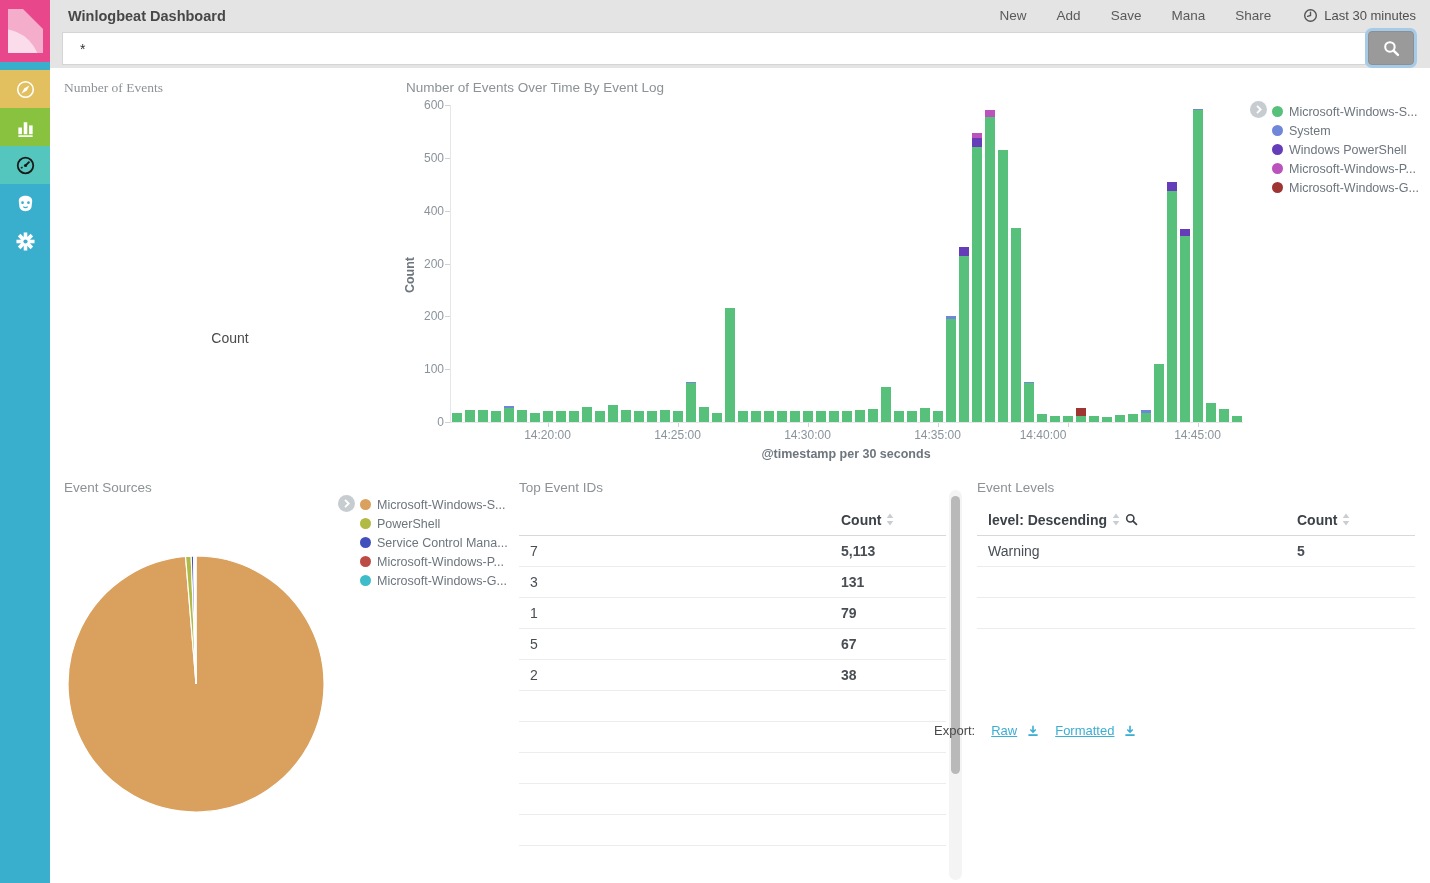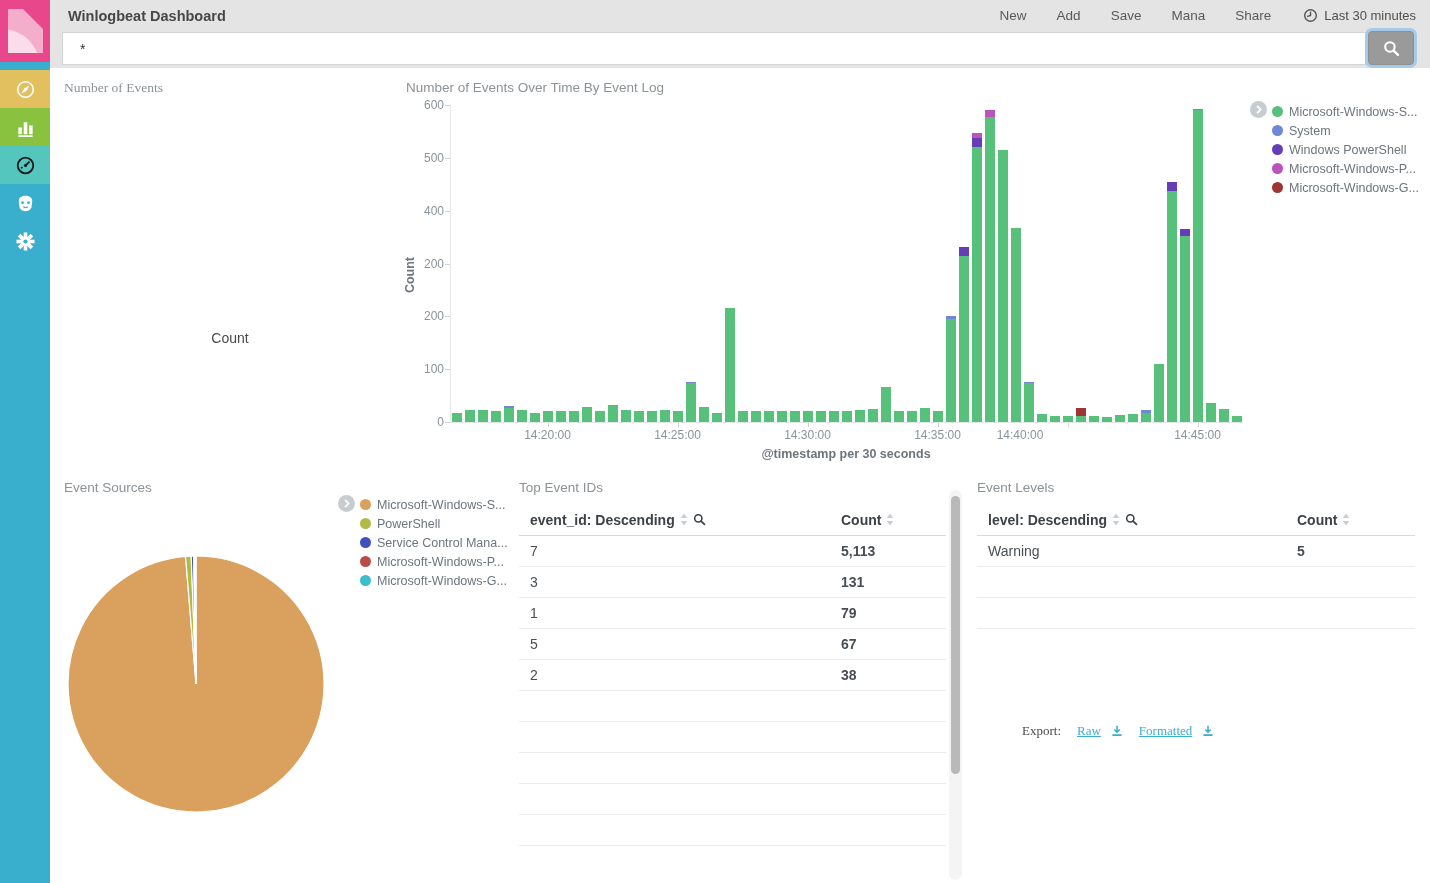--- a/index.html
+++ b/index.html
@@ -396,21 +396,21 @@
     <div id="xticks">
         <div class="xtick-mark" style="left: 497.5px;"></div>
         <div class="xtick-label" style="left: 452.5px;">14:20:00</div>
         <div class="xtick-mark" style="left: 627.5px;"></div>
         <div class="xtick-label" style="left: 582.5px;">14:25:00</div>
         <div class="xtick-mark" style="left: 757.5px;"></div>
         <div class="xtick-label" style="left: 712.5px;">14:30:00</div>
         <div class="xtick-mark" style="left: 887.5px;"></div>
         <div class="xtick-label" style="left: 842.5px;">14:35:00</div>
         <div class="xtick-mark" style="left: 1017.5px;"></div>
-        <div class="xtick-label" style="left: 925px;">14:40:00</div>
+        <div class="xtick-label" style="left: 948px;">14:40:00</div>
         <div class="xtick-mark" style="left: 1147.5px;"></div>
         <div class="xtick-label" style="left: 1102.5px;">14:45:00</div>
       </div>
     <div class="xlabel">@timestamp per 30 seconds</div>
     <div class="legend-toggle" id="bar-legend-toggle" style="left:1200px; top:33px;"><svg viewBox="0 0 17 17" width="17" height="17">
           <circle cx="8.5" cy="8.5" r="8.5" fill="#c7ccd1"></circle>
           <path d="M7 4.8 L10.7 8.5 L7 12.2" fill="none" stroke="#fff" stroke-width="1.8"></path>
         </svg></div>
     <div class="legend" id="bar-legend" style="left:1222px; top:34px;">
         <div class="legend-item">
@@ -466,35 +466,20 @@
         </div>
         <div class="legend-item">
           <span class="legend-dot" style="background: rgb(61, 188, 201);"></span>
           <span class="legend-label">Microsoft-Windows-G...</span>
         </div>
       </div>
 
     <h3 class="panel-title" style="left:469px; top:412px;">Top Event IDs</h3>
     <div class="dtable" id="tbl-top" style="left:469px; top:436px; width:427px;">
         <div class="trow head">
-          <div class="cell-l">
-            <span class="hdr-label">event_id: Descending</span>
-            <span class="mag">
-              <svg viewBox="0 0 8 13" width="8" height="13">
-                <path d="M4 0.5 L7.3 5 H0.7 Z" fill="#c9ced3"></path>
-                <path d="M4 12.5 L7.3 8 H0.7 Z" fill="#c9ced3"></path>
-              </svg>
-            </span>
-            <span class="mag">
-              <svg viewBox="0 0 14 14" width="13" height="13">
-                <circle cx="5.7" cy="5.7" r="3.9" fill="none" stroke="#3c4248" stroke-width="1.7"></circle>
-                <line x1="8.7" y1="8.7" x2="12.3" y2="12.3" stroke="#3c4248" stroke-width="1.9" stroke-linecap="round"></line>
-              </svg>
-            </span>
-          </div>
           <div class="cell-r" style="left: 322px;">
             <span class="hdr-label">Count</span>
             <span class="mag">
               <svg viewBox="0 0 8 13" width="8" height="13">
                 <path d="M4 0.5 L7.3 5 H0.7 Z" fill="#c9ced3"></path>
                 <path d="M4 12.5 L7.3 8 H0.7 Z" fill="#c9ced3"></path>
               </svg>
             </span>
           </div>
         </div>
@@ -556,21 +541,21 @@
             </span>
           </div>
         </div>
         <div class="trow">
           <div class="cell-l">Warning</div>
           <div class="cell-r" style="left: 320px;">5</div>
         </div>
         <div class="trow"></div>
         <div class="trow"></div>
       </div>
-    <div class="export-row" id="export-row" style="left:972px; top:655px;font-family:Liberation Serif, serif;">
+    <div class="export-row" id="export-row" style="left:884px; top:655px;">
       <span>Export:</span>
     <span class="export-link">
           <span>Raw</span>
           <span class="mag">
             <svg viewBox="0 0 12 12" width="12" height="12">
               <path d="M6 0.8 V7 M3.3 4.5 L6 7.2 L8.7 4.5" fill="none" stroke="#3caed2" stroke-width="1.6"></path>
               <path d="M1.4 9.2 H10.6 V11 H1.4 Z" fill="#3caed2"></path>
             </svg>
           </span>
         </span>

